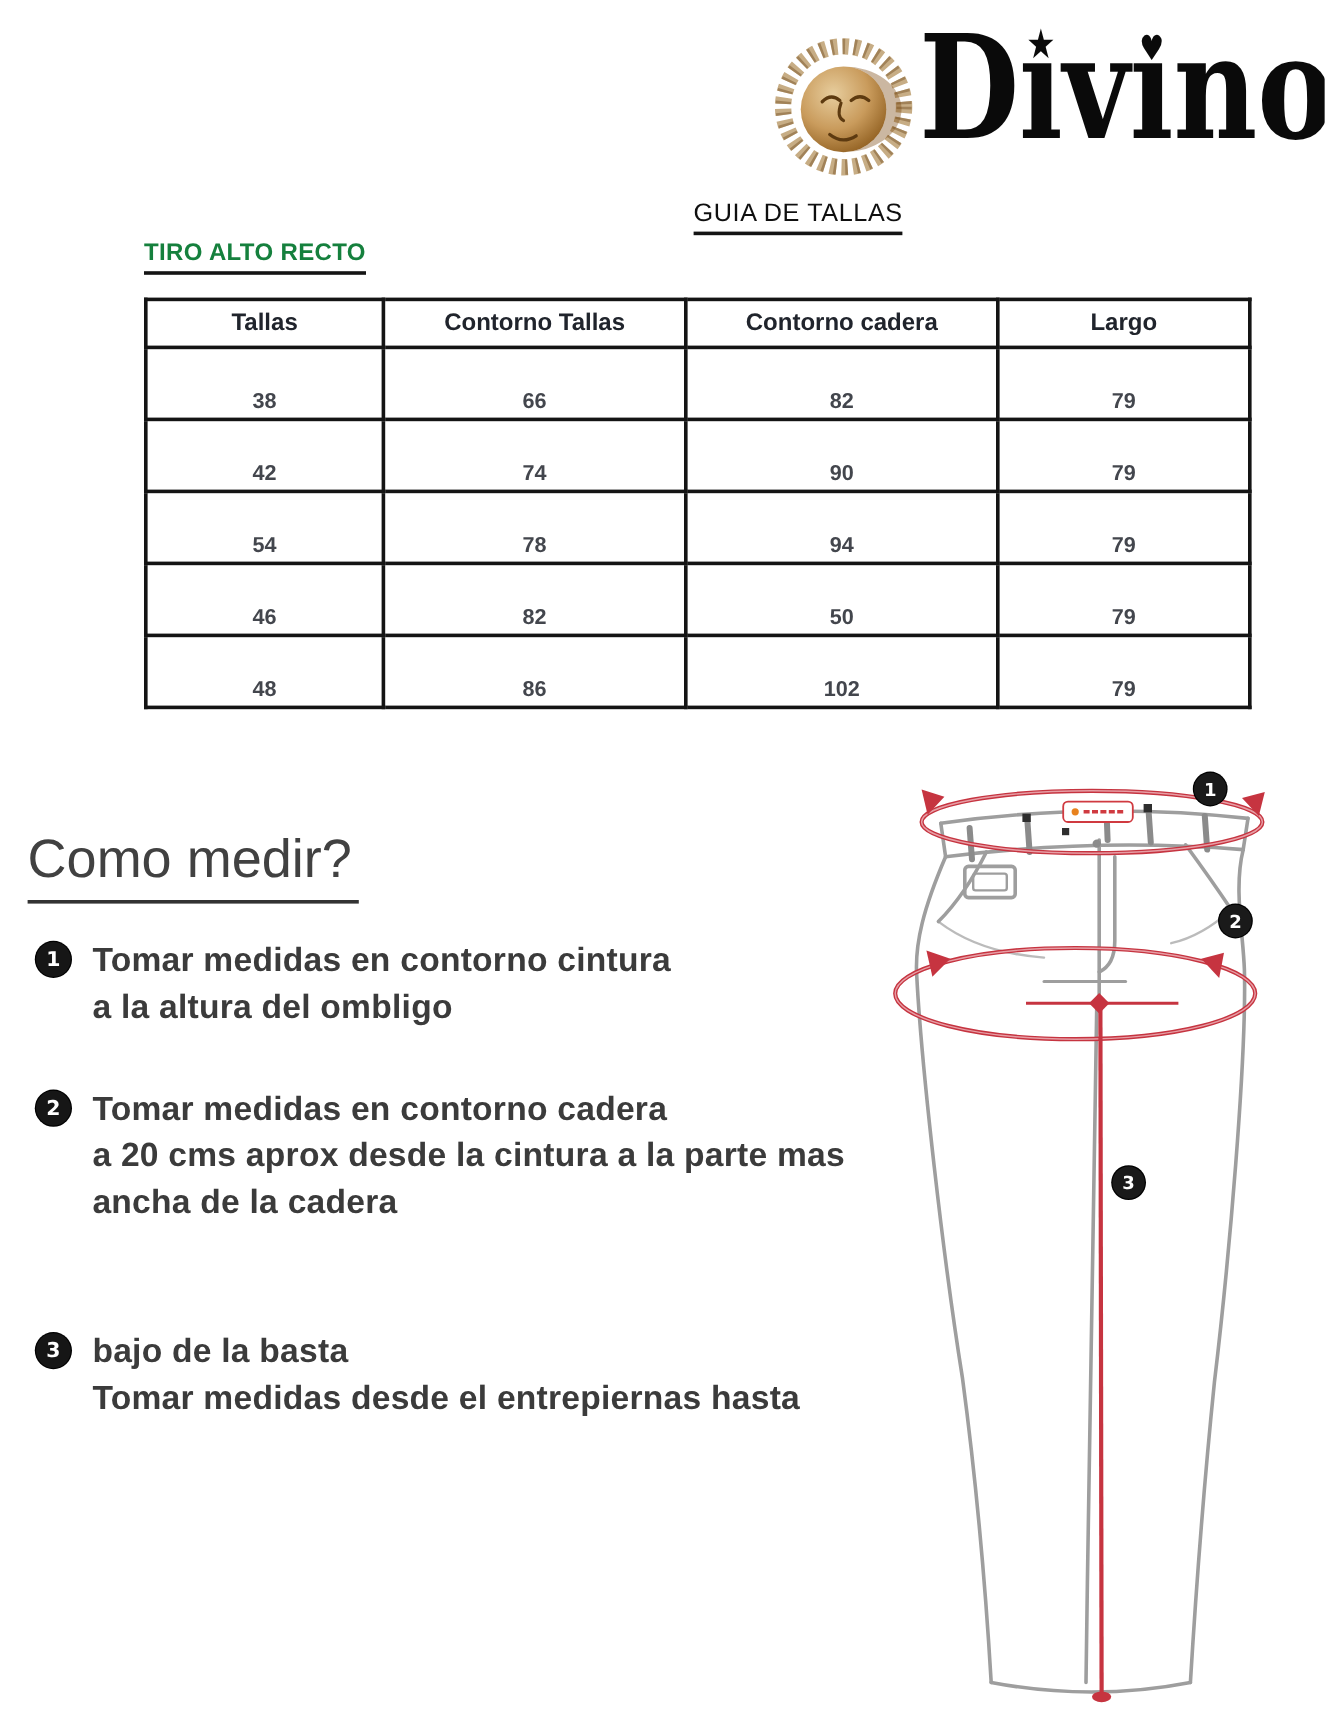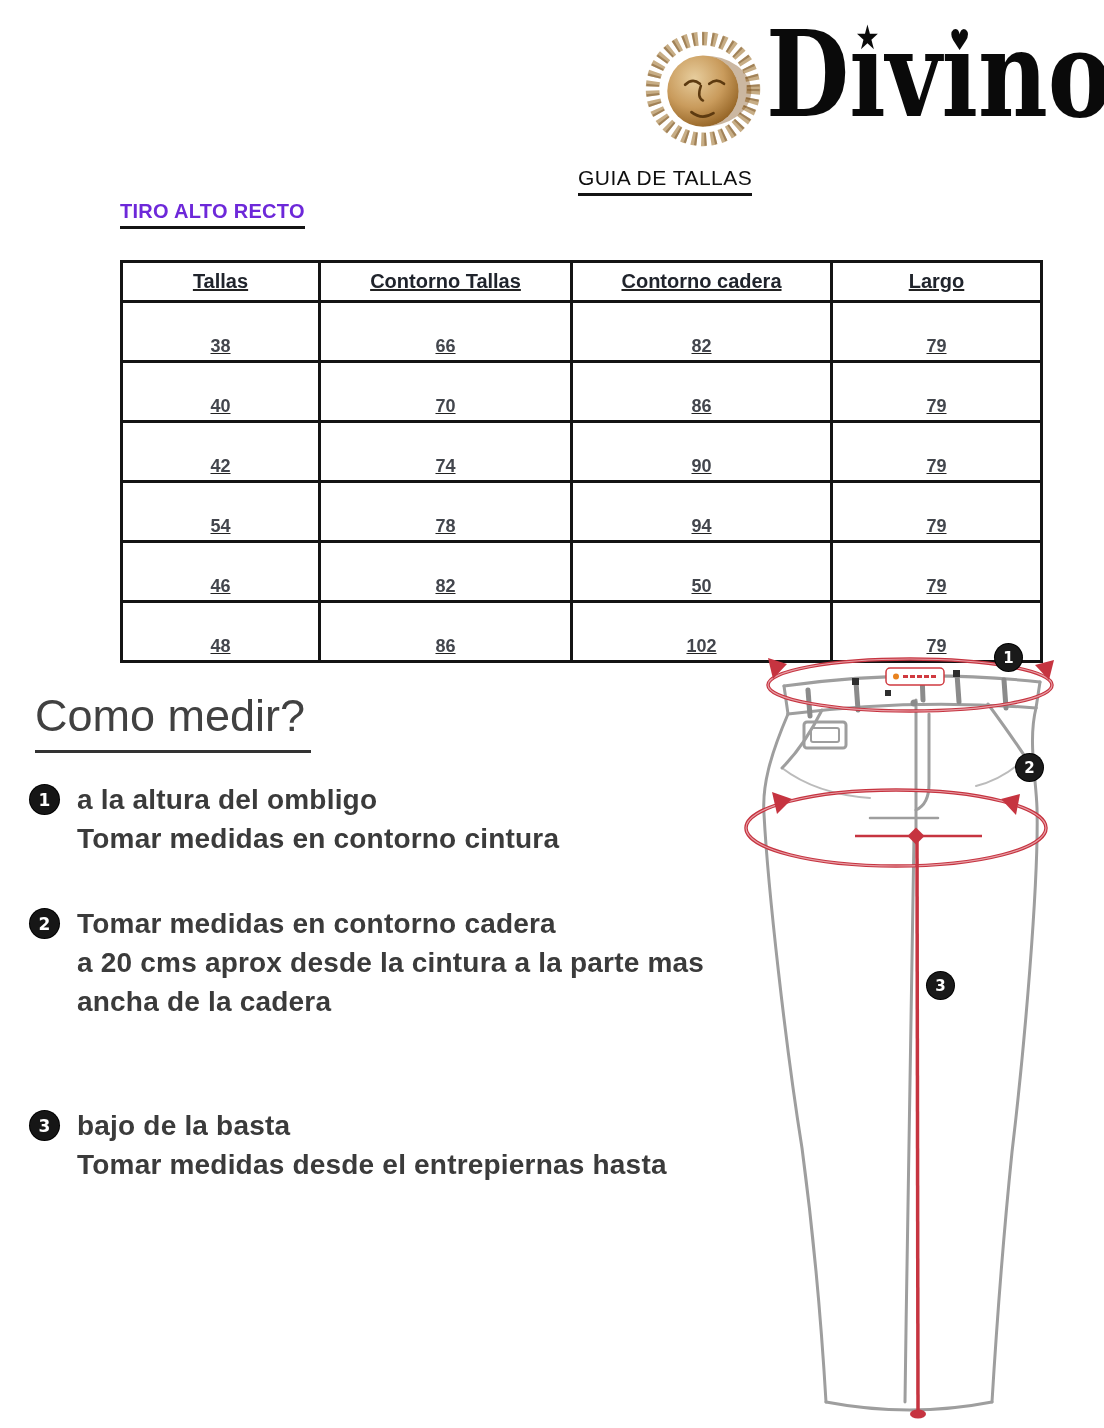--- a/index.html
+++ b/index.html
@@ -14,35 +14,35 @@
   .wordmark .lt{display:inline-block;}
   .i-wrap{position:relative;display:inline-block;}
   .i-mark{position:absolute;left:50%;transform:translateX(-50%);font-family:"DejaVu Sans",sans-serif;
           color:#0a0a0a;line-height:1;}
   .i-mark.star{top:6px;font-size:34px;}
   .i-mark.heart{top:12px;font-size:29px;}
 
   
   .guide-title{position:absolute;left:578px;top:166px;font-size:21px;font-weight:400;color:#0f0f0f;
                letter-spacing:.5px;border-bottom:3px solid #141414;padding-bottom:3px;}
-  .fit-title{position:absolute;left:120px;top:200px;font-size:20px;font-weight:700;color:#6d28d9;
+  .fit-title{position:absolute;left:120px;top:200px;font-size:20px;font-weight:700;color:#15803d;
              letter-spacing:.3px;border-bottom:3px solid #141414;padding-bottom:3px;}
 
   
-  .size-table{position:absolute;left:120px;top:260px;width:920px;border-collapse:collapse;
-              table-layout:fixed;text-decoration:underline;}
+  .size-table{position:absolute;left:120px;top:248px;width:920px;border-collapse:collapse;
+              table-layout:fixed;}
   .size-table col.c1{width:198px;} .size-table col.c2{width:252px;}
   .size-table col.c3{width:260px;} .size-table col.c4{width:210px;}
   .size-table th,.size-table td{border:3px solid #141414;text-align:center;}
   .size-table th{height:35px;font-size:20px;font-weight:700;color:#20242c;vertical-align:middle;}
   .size-table td{height:53px;font-size:18px;font-weight:700;color:#43464d;vertical-align:bottom;
                  padding-bottom:3px;}
 
   
-  .how-heading{position:absolute;left:35px;top:690px;font-size:45px;font-weight:400;color:#414141;
+  .how-heading{position:absolute;left:23px;top:690px;font-size:45px;font-weight:400;color:#414141;
                border-bottom:3px solid #333;padding-bottom:8px;padding-right:6px;}
   .step{position:absolute;left:30px;display:flex;gap:18px;align-items:flex-start;}
   .step1{top:780px;} .step2{top:904px;} .step3{top:1106px;}
   .step-badge{flex:0 0 auto;width:29px;height:29px;border-radius:50%;background:#161616;color:#fff;
               display:flex;align-items:center;justify-content:center;font-size:17px;font-weight:700;
               font-family:"DejaVu Sans",sans-serif;margin-top:5px;box-shadow:0 0 0 1px #000;}
   .step-text{font-size:28px;line-height:39px;font-weight:700;color:#3b3b3b;letter-spacing:.2px;}
   .step-text .line{display:block;}
 
   
@@ -111,26 +111,20 @@
       </tr>
     </thead>
     <tbody>
       <tr>
         <td>38</td>
         <td>66</td>
         <td>82</td>
         <td>79</td>
       </tr>
       <tr>
-        <td>40</td>
-        <td>70</td>
-        <td>86</td>
-        <td>79</td>
-      </tr>
-      <tr>
         <td>42</td>
         <td>74</td>
         <td>90</td>
         <td>79</td>
       </tr>
       <tr>
         <td>54</td>
         <td>78</td>
         <td>94</td>
         <td>79</td>
@@ -148,22 +142,22 @@
         <td>79</td>
       </tr>
     </tbody>
   </table>
 
   <div class="how-heading">Como medir?</div>
 
   <div class="step step1">
     <div class="step-badge">1</div>
     <div class="step-text">
+      <span class="line">Tomar medidas en contorno cintura</span>
       <span class="line">a la altura del ombligo</span>
-      <span class="line">Tomar medidas en contorno cintura</span>
     </div>
   </div>
 
   <div class="step step2">
     <div class="step-badge">2</div>
     <div class="step-text">
       <span class="line">Tomar medidas en contorno cadera</span>
       <span class="line">a 20 cms aprox desde la cintura a la parte mas</span>
       <span class="line">ancha de la cadera</span>
     </div>

